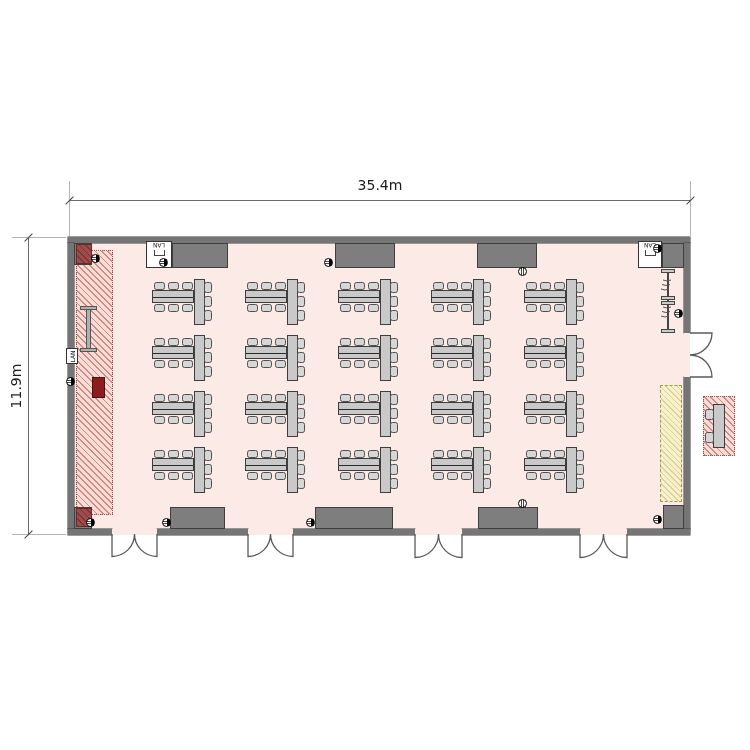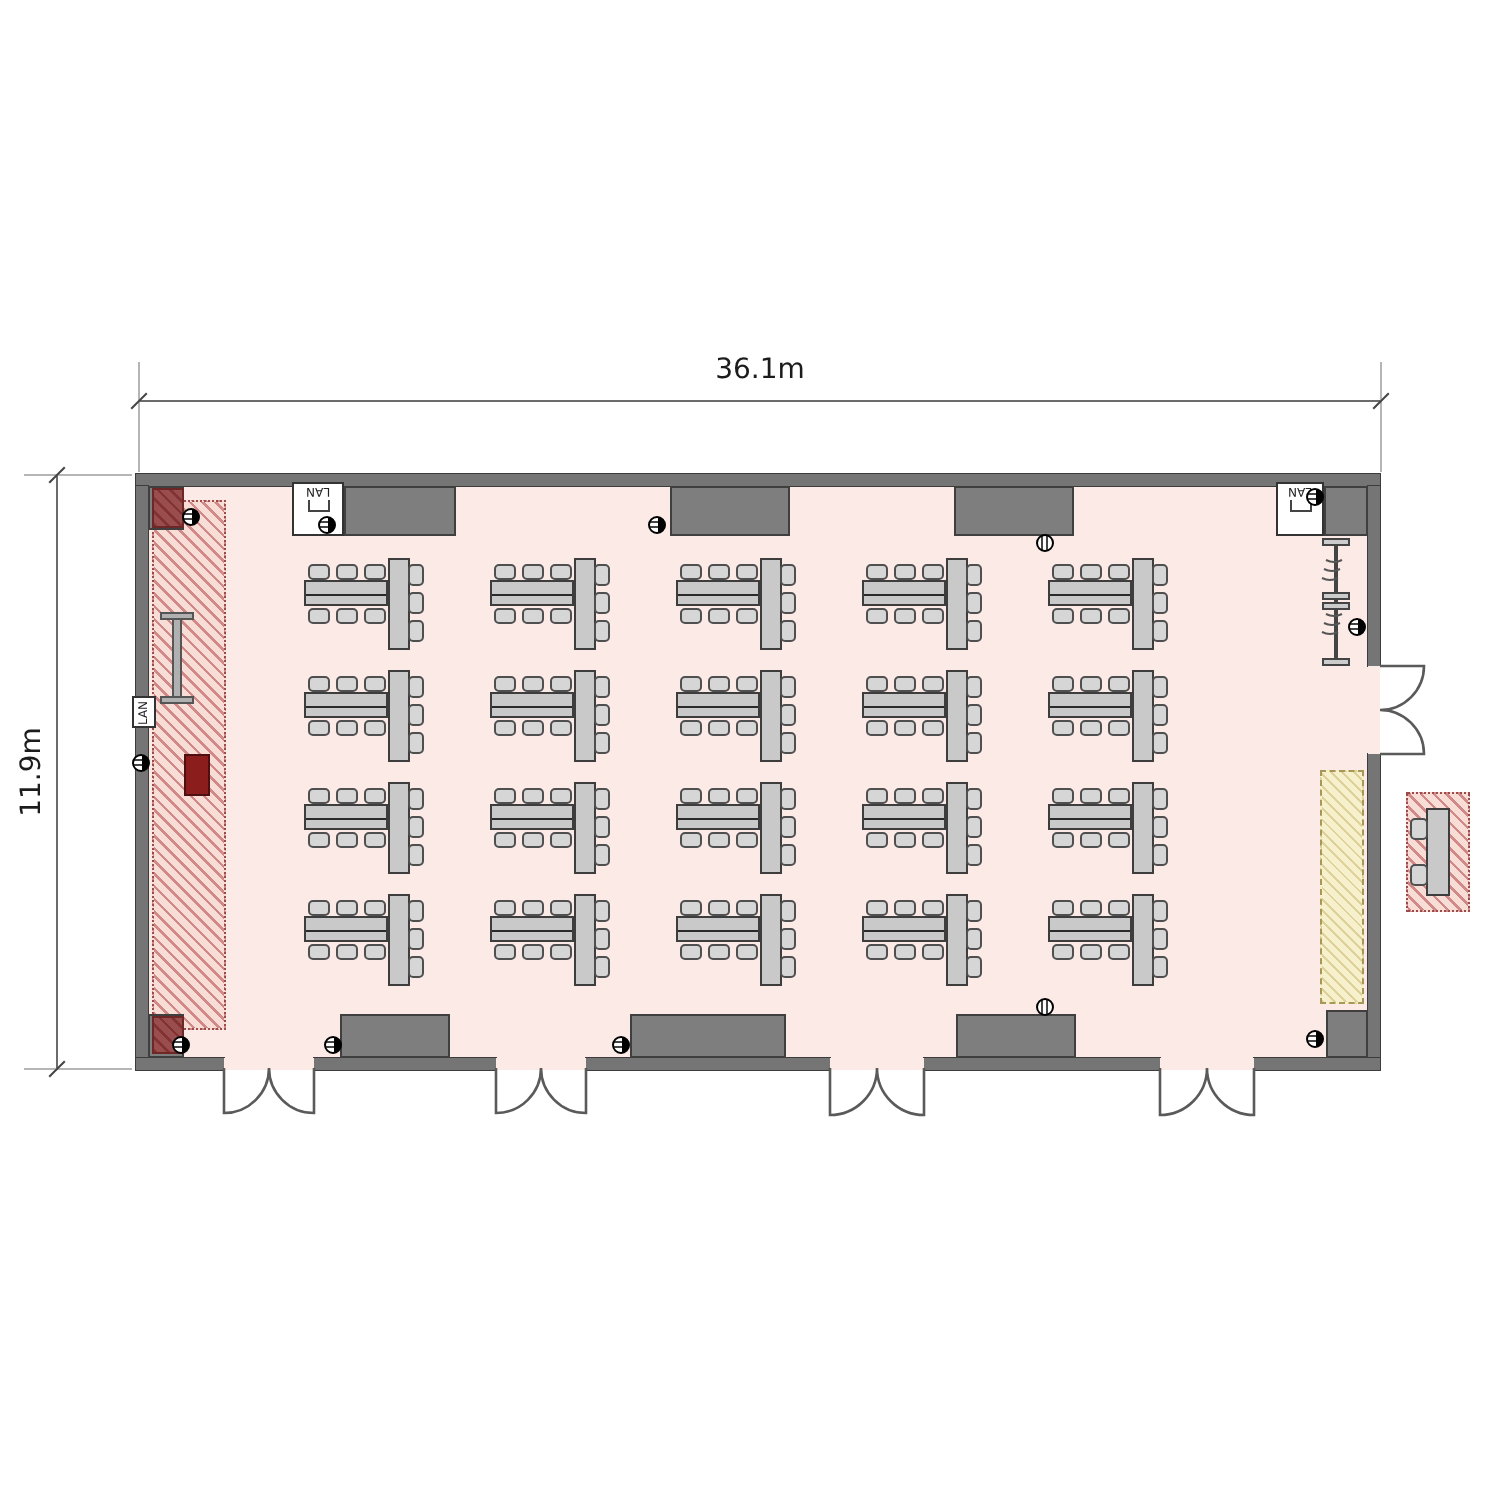--- a/index.html
+++ b/index.html
@@ -45,21 +45,21 @@
   .podium{background:#8b1d1d;border:1px solid #4d0f0f;}
   .pbar{background:#cccccc;border:1px solid #444;}
   .pline{background:#444;}
   svg.overlay{left:0;top:0;z-index:7;pointer-events:none;}
 </style>
 </head>
 <body>
 
 <div id="plan">
 
-  <div class="abs dim-text" style="left:330px;top:177px;width:100px;text-align:center;">36.1m</div>
+  <div class="abs dim-text" style="left:330px;top:177px;width:100px;text-align:center;">35.4m</div>
   <div class="abs dim-line" style="left:69px;top:200px;width:621px;height:1px;"></div>
   <div class="abs ext-line" style="left:69px;top:181px;width:1px;height:55px;"></div>
   <div class="abs ext-line" style="left:690px;top:181px;width:1px;height:55px;"></div>
   <div class="abs tick" style="left:64px;top:200px;"></div>
   <div class="abs tick" style="left:685px;top:200px;"></div>
 
   <div class="abs dim-text" style="left:-14px;top:378px;width:60px;text-align:center;transform:rotate(-90deg);">11.9m</div>
   <div class="abs dim-line" style="left:28px;top:237px;width:1px;height:298px;"></div>
   <div class="abs ext-line" style="left:12px;top:237px;width:54px;height:1px;"></div>
   <div class="abs ext-line" style="left:12px;top:534px;width:54px;height:1px;"></div>

